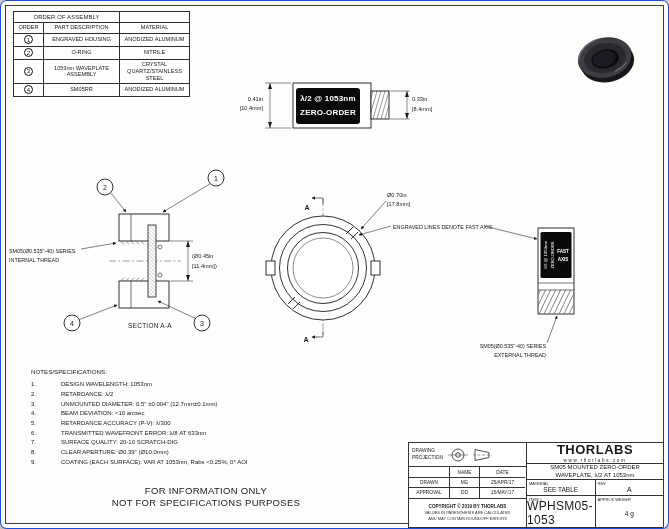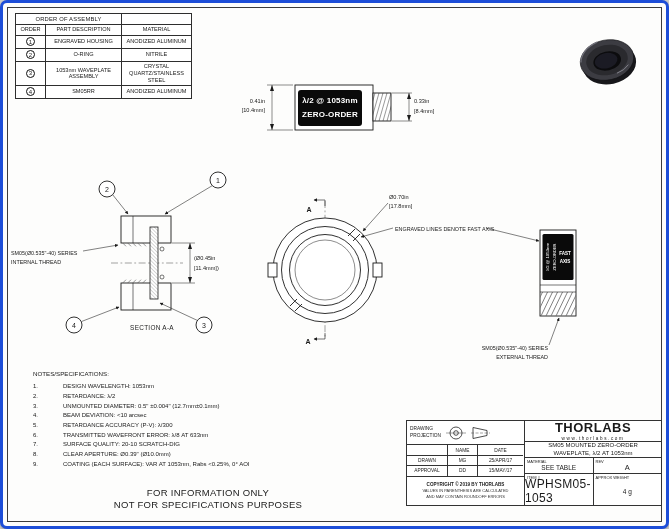--- a/index.html
+++ b/index.html
@@ -1,17 +1,17 @@
 <!DOCTYPE html>
 <html><head>
 <meta charset="utf-8">
 <style>
   *{margin:0;padding:0;box-sizing:border-box}
   body{background:#cfcfcf;font-family:"Liberation Sans",sans-serif}
-  .sheet{position:relative;width:669px;height:529px;background:#fdfdfc;border:3px solid #1d4ed8;
+  .sheet{position:relative;width:669px;height:529px;background:#fdfdfc;border:1px solid #1d4ed8;
          border-radius:7px;color:#1a1a1a;overflow:hidden;box-shadow:0 1px 3px rgba(0,0,0,.3)}
   .frame{position:absolute;left:4px;top:4px;right:4px;bottom:4px;border:1.2px solid #3c3c3c;pointer-events:none}
   svg.drawing{position:absolute;left:0;top:0;font-family:"Liberation Sans",sans-serif}
 
   
   .ol{stroke:#1a1a1a;stroke-width:.9;fill:none}
   .olf{stroke:#1a1a1a;stroke-width:.9;fill:#fff}
   .med{stroke:#1a1a1a;stroke-width:.6;fill:none}
   .thin{stroke:#1a1a1a;stroke-width:.5;fill:none}
   .vthin{stroke:#1a1a1a;stroke-width:.45;fill:none}
@@ -40,21 +40,21 @@
   .notes{position:absolute;left:30px;top:367px;width:330px;font-size:6px;line-height:1.18}
   .notes-title{margin-bottom:6px;font-size:6.2px}
   .note-row{display:flex;margin-bottom:2.6px}
   .note-num{width:30px;flex:none}
 
   
   .notice{position:absolute;left:55px;top:484px;width:300px;text-align:center;font-size:9.5px;
           line-height:1.25;letter-spacing:.3px}
 
   
-  .tblock{position:absolute;right:4px;bottom:20px;width:256px;height:86px;border:1.2px solid #333;
+  .tblock{position:absolute;right:4px;bottom:0;width:256px;height:86px;border:1.2px solid #333;
           display:flex;background:#fff}
   .tb-left{width:118px;border-right:.8px solid #333;display:flex;flex-direction:column}
   .tb-proj{height:24px;border-bottom:.8px solid #333;display:flex;align-items:center;gap:4px;padding:2px 3px}
   .tb-proj-label{font-size:4.8px;line-height:1.3}
   .pshape{fill:none;stroke:#222;stroke-width:.8}
   .pthin{stroke:#444;stroke-width:.5}
   .tb-grid{display:grid;grid-template-columns:40px 30px 46px;border-bottom:.8px solid #333}
   .tb-grid>div{border-left:.6px solid #333;border-top:.6px solid #333;height:10.2px;display:flex;
                align-items:center;justify-content:center;font-size:4.8px;overflow:hidden}
   .tb-grid>div:nth-child(-n+3){border-top:none}

